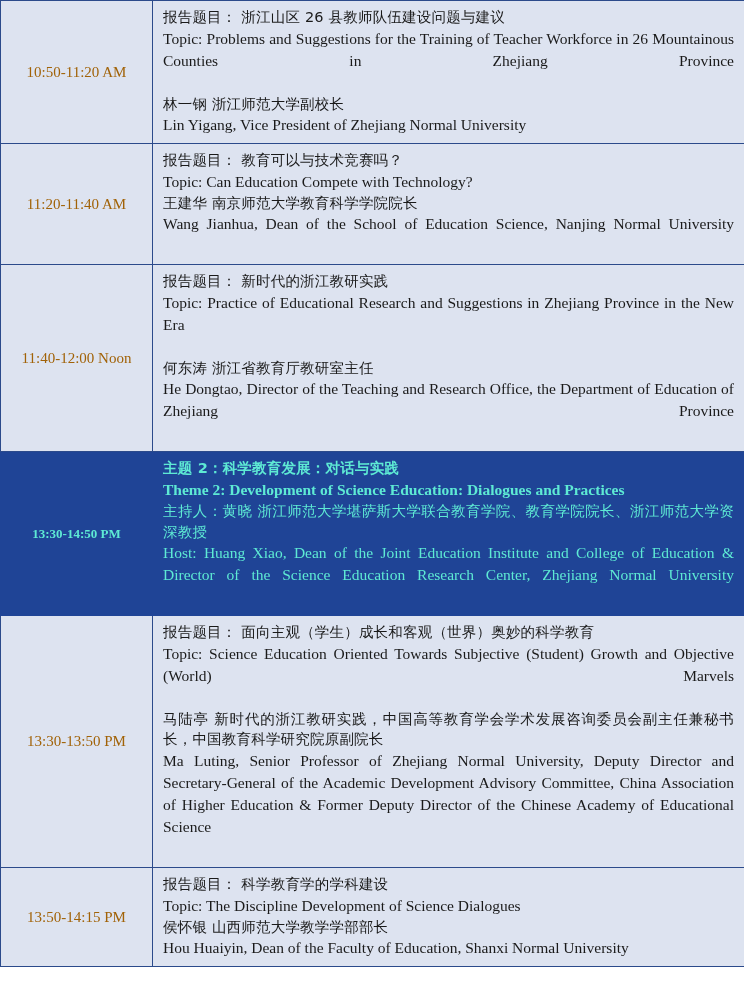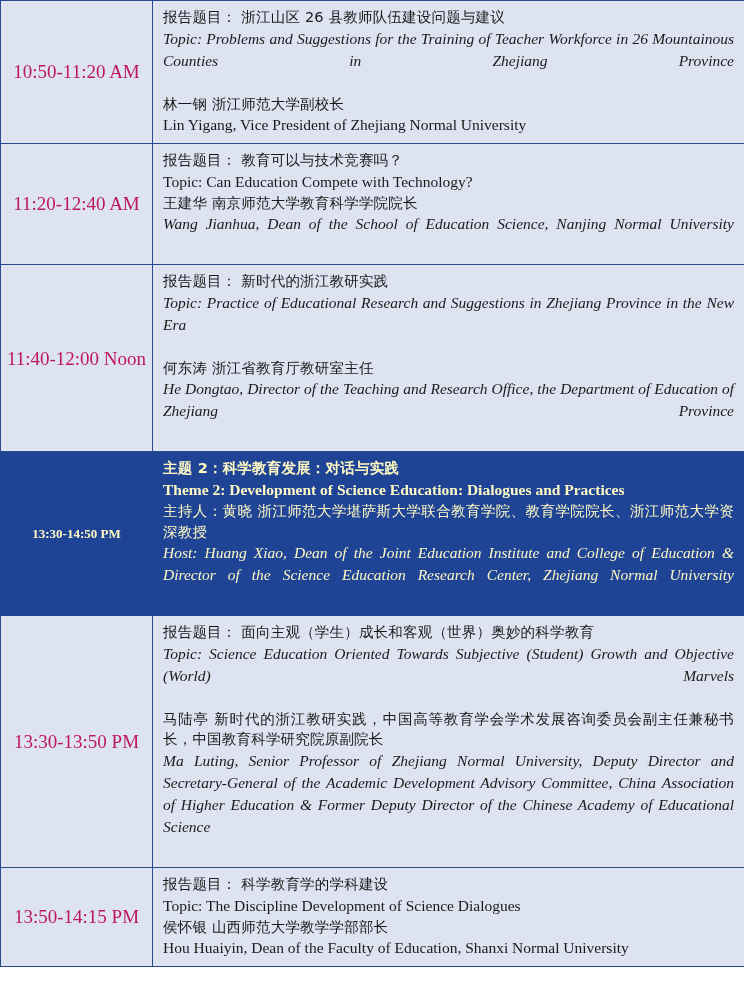--- a/index.html
+++ b/index.html
@@ -23,33 +23,33 @@
   .schedule col.content-col { width: 592px; }
 
   .schedule td {
     border: 1px solid #2b4a8b;
     vertical-align: middle;
     padding: 0;
   }
   td.time-cell {
     background: #dde3f0;
     text-align: center;
-    font-size: 19px;
+    font-size: 15px;
     line-height: 1.35;
     padding: 4px 4px;
-    color: #be185d;
+    color: #a16207;
   }
   td.content-cell {
     background: #dde3f0;
     padding: 6px 10px 7px 10px;
   }
   tr.theme-row td.time-cell,
   tr.theme-row td.content-cell {
     background: #1f4496;
-    color: #fef9c3;
+    color: #5eead4;
     border-color: #1f4496;
   }
   tr.theme-row td.time-cell {
     font-weight: bold;
     font-size: 13px;
   }
   .line {
     font-size: 15px;
     line-height: 1.42;
     margin: 0;
@@ -63,21 +63,20 @@
   }
   .line.en {
     font-family: "Liberation Serif", serif;
     font-size: 15.5px;
   }
   .line.bold {
     font-weight: bold;
   }
   .line.justify-all {
     text-align: justify;
-    font-style: italic;
   }
   .line.justify-all::after {
     content: "";
     display: inline-block;
     width: 100%;
   }
 </style>
 </head>
 <body>
 
@@ -90,21 +89,21 @@
       <tr>
         <td class="time-cell">10:50-11:20 AM</td>
         <td class="content-cell">
           <p class="line cn">报告题目： 浙江山区 26 县教师队伍建设问题与建议</p>
           <p class="line en justify-all">Topic: Problems and Suggestions for the Training of Teacher Workforce in 26 Mountainous Counties in Zhejiang Province</p>
           <p class="line cn">林一钢  浙江师范大学副校长</p>
           <p class="line en">Lin Yigang, Vice President of Zhejiang Normal University</p>
         </td>
       </tr>
       <tr>
-        <td class="time-cell">11:20-12:40 AM</td>
+        <td class="time-cell">11:20-11:40 AM</td>
         <td class="content-cell">
           <p class="line cn">报告题目： 教育可以与技术竞赛吗？</p>
           <p class="line en">Topic: Can Education Compete with Technology?</p>
           <p class="line cn">王建华  南京师范大学教育科学学院院长</p>
           <p class="line en justify-all">Wang Jianhua, Dean of the School of Education Science, Nanjing Normal University</p>
         </td>
       </tr>
       <tr>
         <td class="time-cell">11:40-12:00 Noon</td>
         <td class="content-cell">

